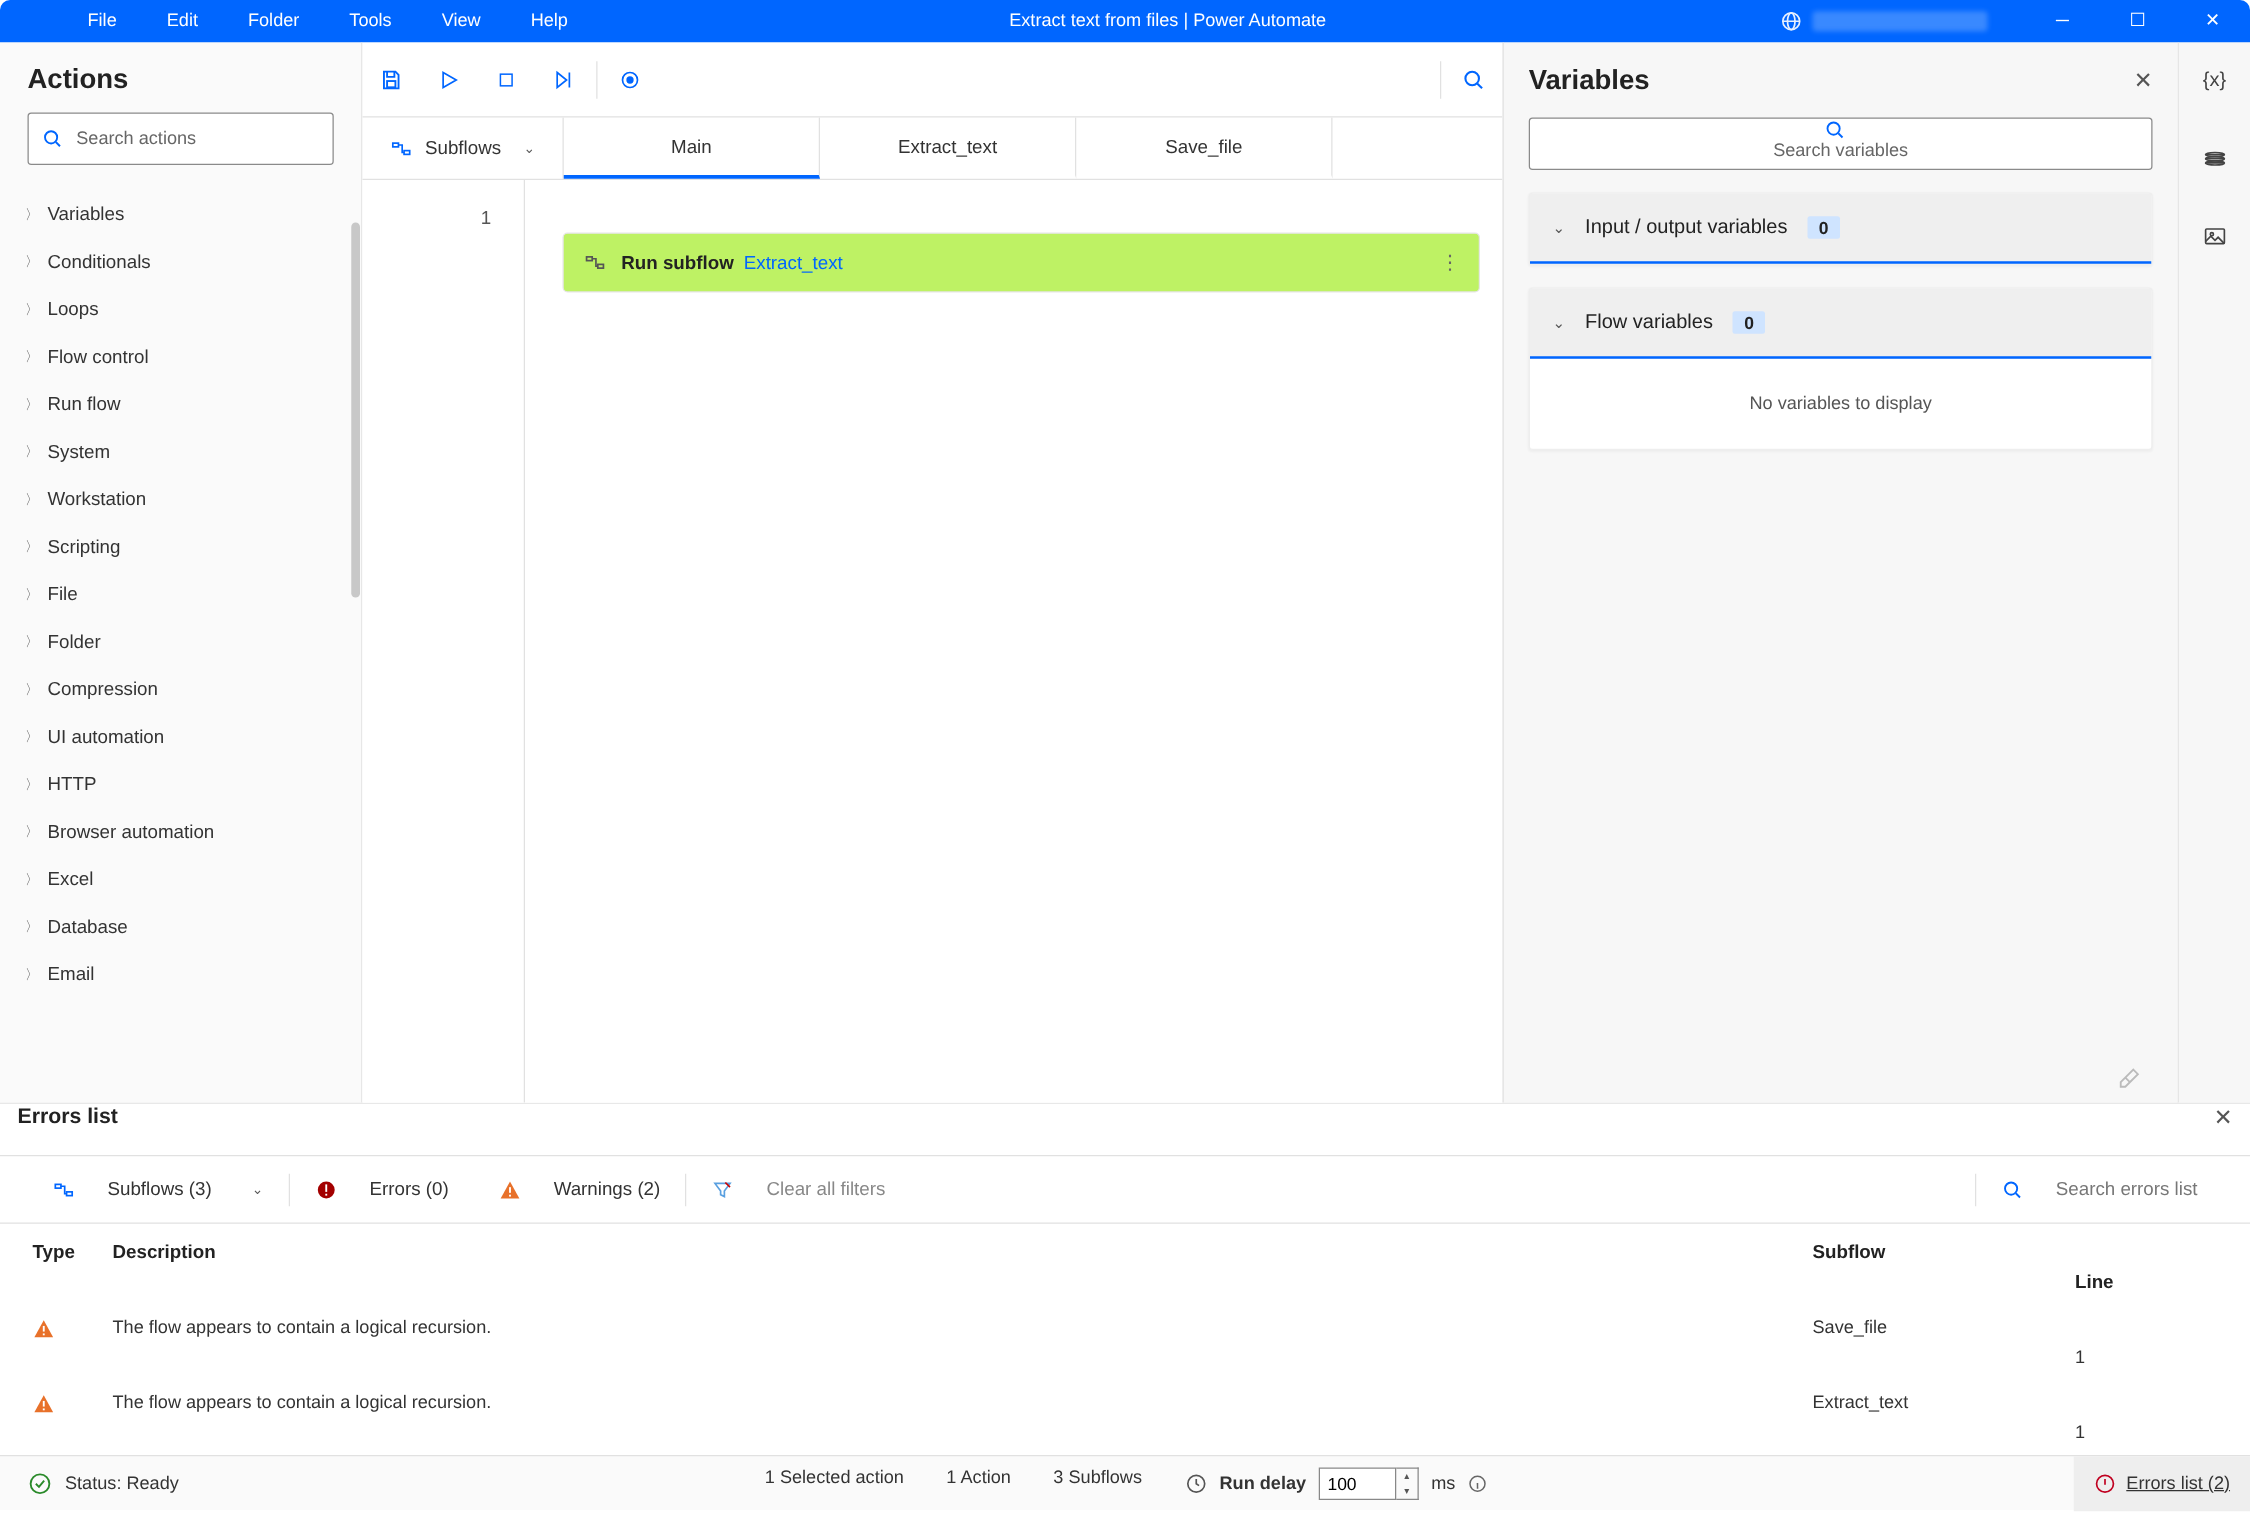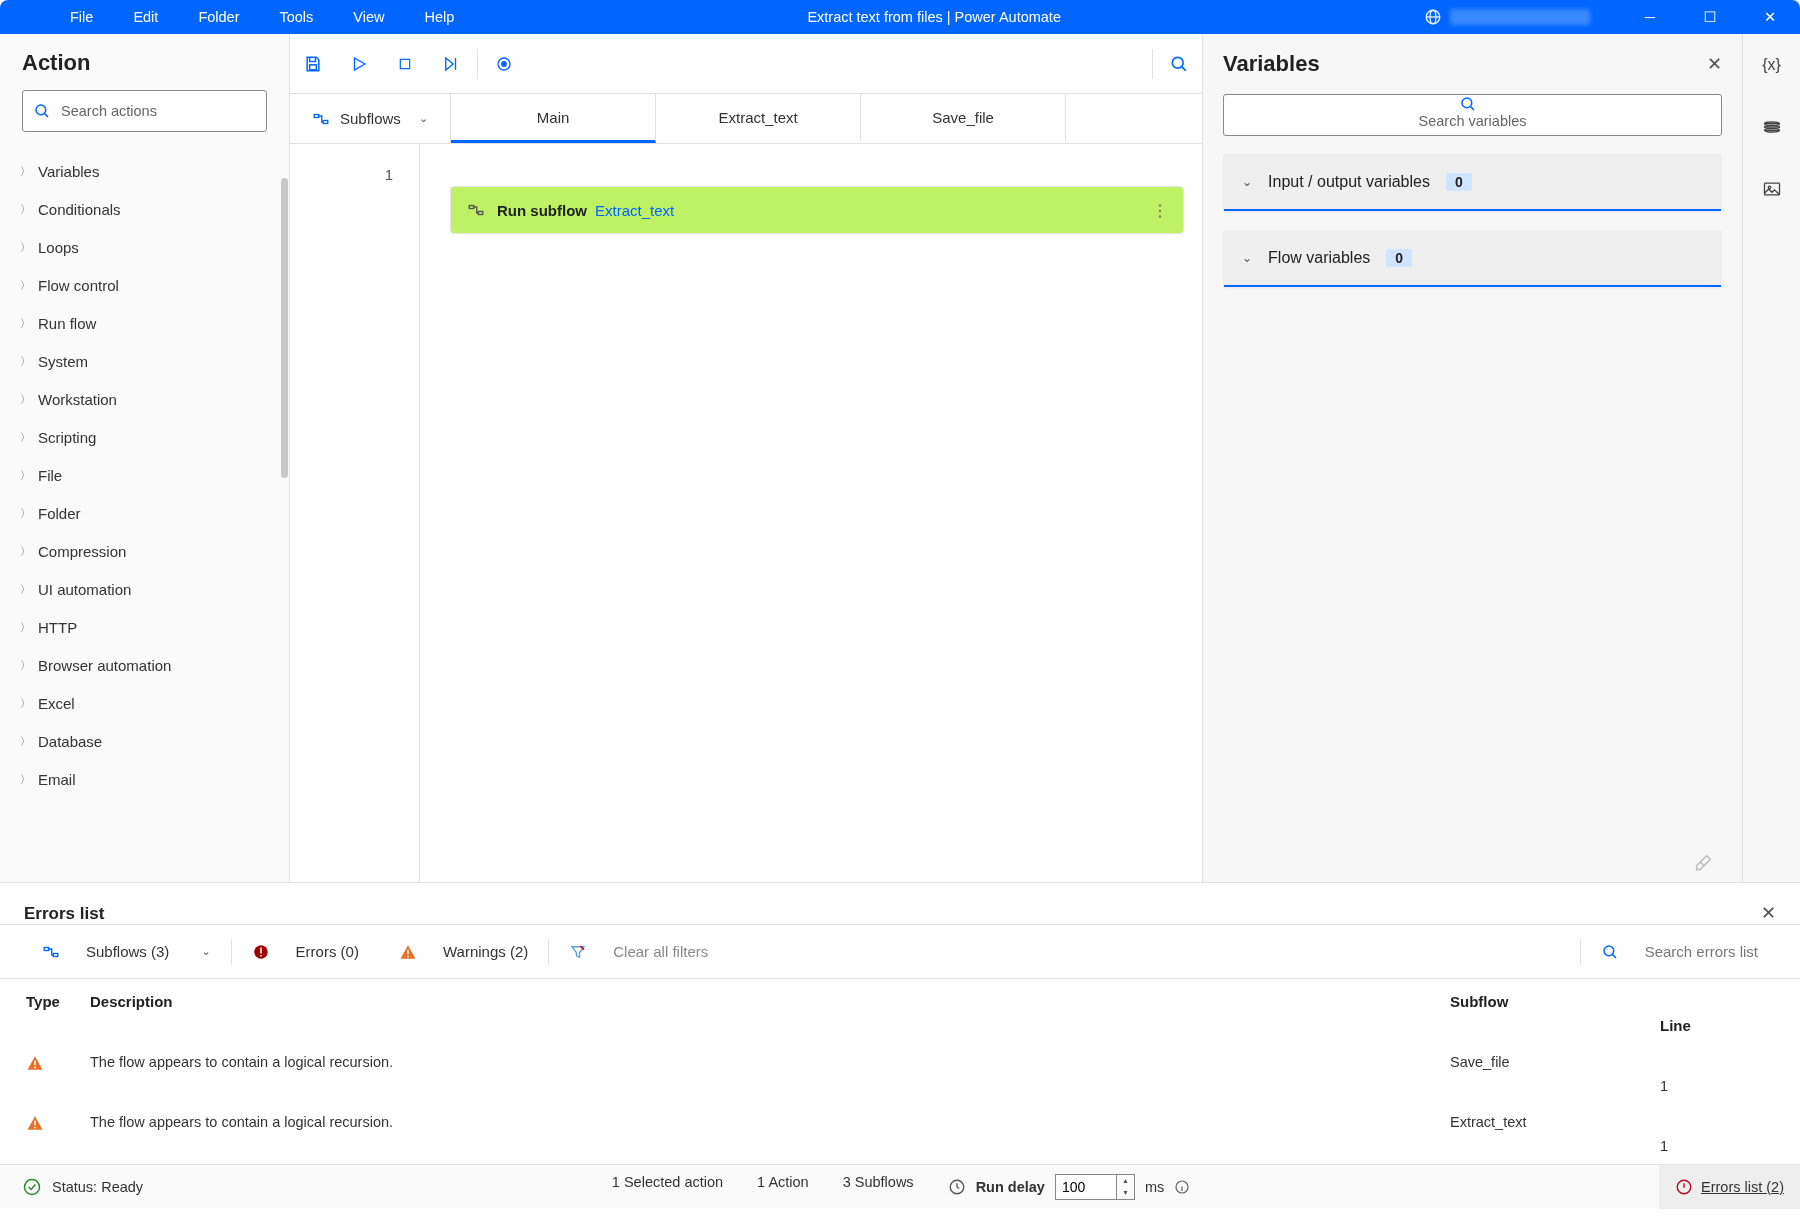--- a/index.html
+++ b/index.html
@@ -50,21 +50,21 @@
 .card .hdr { height:56px; background:#efefef; display:flex; align-items:center; padding:0 18px; gap:16px; border-bottom:2px solid #0066ff;}
 .card .hdr .chev { color:#555; font-size:12px;}
 .card .hdr .ttl { font-size:16px; color:#222;}
 .card .hdr .badge { background:#cfe4ff; padding:1px 9px; border-radius:2px; font-size:14px; font-weight:600; color:#222;}
 .card .body { padding:28px 20px; text-align:center; color:#555; font-size:14.5px;}
 .card .body .plus { margin-top:18px; color:#0066ff; font-size:20px;}
 .eraser-icon { position:absolute; right:28px; bottom:8px; color:#bbb; }
 .sidetabs { width:58px; border-left:1px solid #e1e1e1; background:#f7f7f7; display:flex; flex-direction:column; align-items:center; padding-top:16px; gap:32px;}
 .sidetabs .sbtn { width:30px; height:30px; display:flex; align-items:center; justify-content:center; color:#444; cursor:pointer; font-size:16px;}
 .errors-panel { border-top:1px solid #e1e1e1; background:#fff;}
-.errors-title { height:42px; display:flex; align-items:flex-end; padding:0 24px; font-size:17px; font-weight:600; color:#222; border-bottom:1px solid #e1e1e1;}
+.errors-title { height:42px; display:flex; align-items:flex-start; padding:0 14px; font-size:17px; font-weight:600; color:#222; border-bottom:1px solid #e1e1e1;}
 .errors-title .close { margin-left:auto; font-size:18px; color:#555; cursor:pointer; font-weight:400;}
 .errors-filter { height:54px; display:flex; align-items:center; padding:0 22px; border-bottom:1px solid #e1e1e1;}
 .errors-filter .fitem { display:flex; align-items:center; gap:26px; padding:0 20px; font-size:15px; color:#333; cursor:pointer;}
 .errors-filter .fsep { width:1px; height:26px; background:#e1e1e1;}
 .errors-filter .spacer { flex:1;}
 .err-icon { width:18px; height:18px;}
 .errors-table-hdr { display:flex; padding:14px 0 10px; font-size:15px; font-weight:600; color:#222;}
 .errors-table-row { display:flex; padding:10px 0; font-size:14.5px; color:#333;}
 .col-type { width:90px; padding-left:26px;}
 .col-desc { flex:1; padding-left:0;}
@@ -104,21 +104,21 @@
     </div>
     <div class="winbtn">─</div>
     <div class="winbtn">☐</div>
     <div class="winbtn">✕</div>
   </div>
 </div>
 
 <div class="main">
 
   <div class="actions-panel">
-    <div class="actions-title">Action</div>
+    <div class="actions-title">Actions</div>
     <div class="actions-search">
       <svg viewBox="0 0 24 24" fill="none" stroke="#0066ff" stroke-width="2">
           <circle cx="10.5" cy="10.5" r="6.5"></circle>
           <path d="M20 20l-4.5-4.5"></path>
         </svg>
       <span>Search actions</span>
     </div>
     <div class="actions-list">
       <div class="item">
           <span class="chev">〉</span>
@@ -283,20 +283,23 @@
         <span class="chev">⌄</span>
         <span class="ttl">Input / output variables</span>
         <span class="badge">0</span>
       </div>
     </div>
     <div class="card">
       <div class="hdr">
         <span class="chev">⌄</span>
         <span class="ttl">Flow variables</span>
         <span class="badge">0</span>
+      </div>
+      <div class="body">
+        <div>No variables to display</div>
       </div>
     </div>
     <svg class="eraser-icon" width="22" height="22" viewBox="0 0 24 24" fill="none" stroke="#bbb" stroke-width="1.6">
         <path d="M16 4l4 4-11 11H5v-4z"></path>
         <path d="M9 11l4 4"></path>
       </svg>
   </div>
 
   <div class="sidetabs">
     <div class="sbtn">{x}</div>

